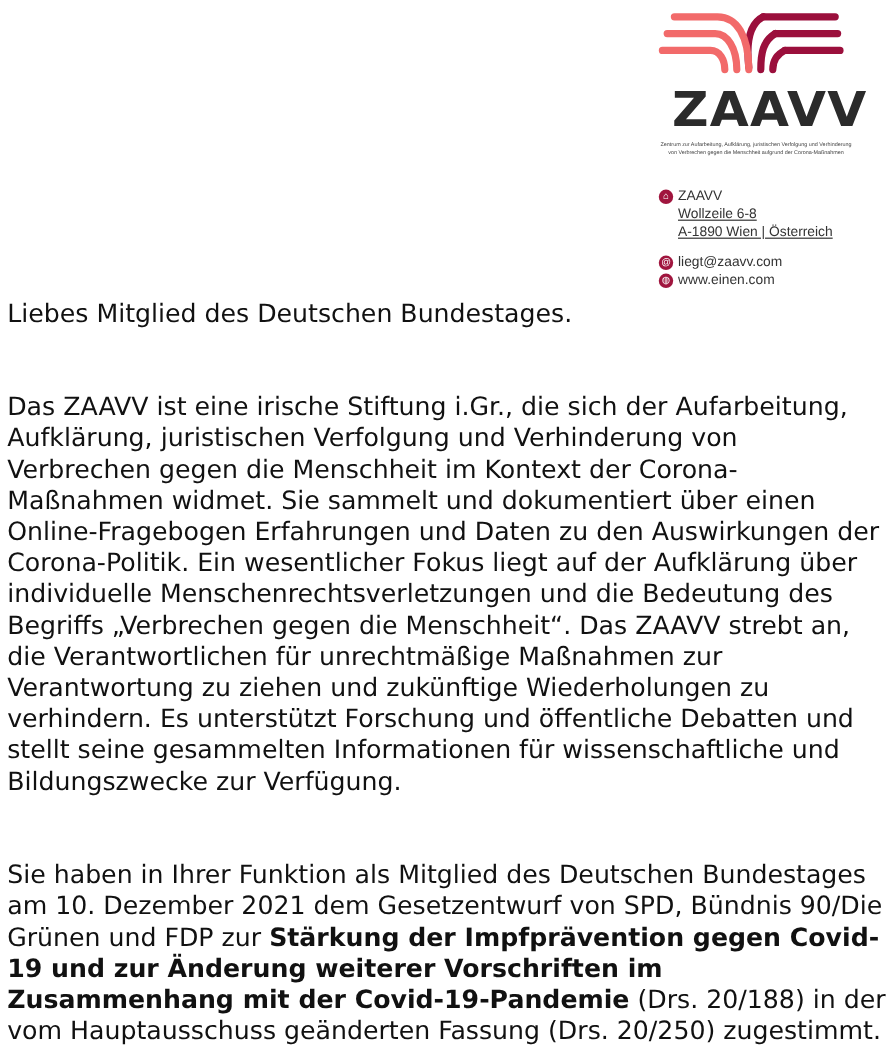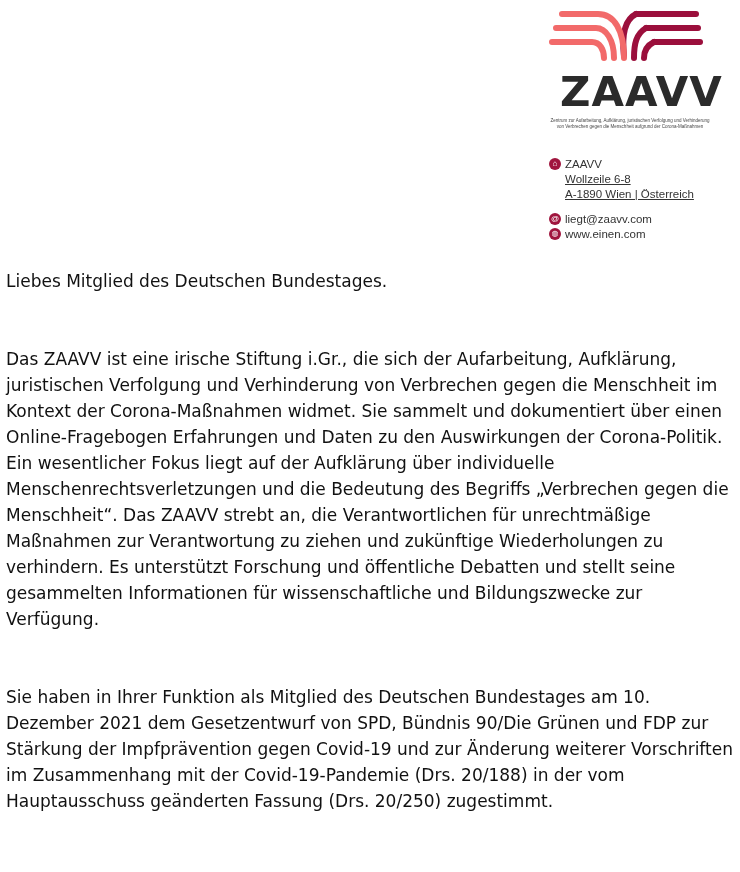--- a/index.html
+++ b/index.html
@@ -17,25 +17,25 @@
 
   .contact { position: absolute; left: 549px; top: 156px;
              font-family: "Liberation Sans", sans-serif; font-size: 11.5px; color: #333; }
   .contact .row { display: flex; align-items: center; height: 15px; }
   .contact .ic { width: 12px; height: 12px; border-radius: 50%; background: #a0153e;
                  color: #fff; font-size: 8px; line-height: 12px; text-align: center;
                  margin-right: 4px; flex: none; }
   .contact .indent { padding-left: 16px; text-decoration: underline; }
   .contact .gap { height: 10px; }
 
-  .letter { position: absolute; left: 6px; top: 268px; width: 734px;
-            font-size: 17px; line-height: 26px; }
+  .letter { position: absolute; left: 6px; top: 248px; width: 734px;
+            font-size: 21px; line-height: 26px; }
   .letter p { margin: 0; }
   .letter .spacer { height: 52px; }
-  .letter b { font-weight: normal; }
+  .letter b { font-weight: bold; }
 </style>
 </head>
 <body>
 
 <div class="logo">
   <svg class="arcs" viewBox="0 0 156 56">
     <g fill="none" stroke-linecap="round" stroke-width="6">
       <path d="M88 6 H148" stroke="#9b0f3c"></path>
       <path d="M88 6 C76 12 74 30 76 48" stroke="#9b0f3c"></path>
       <path d="M98 20 H150" stroke="#9b0f3c"></path>

